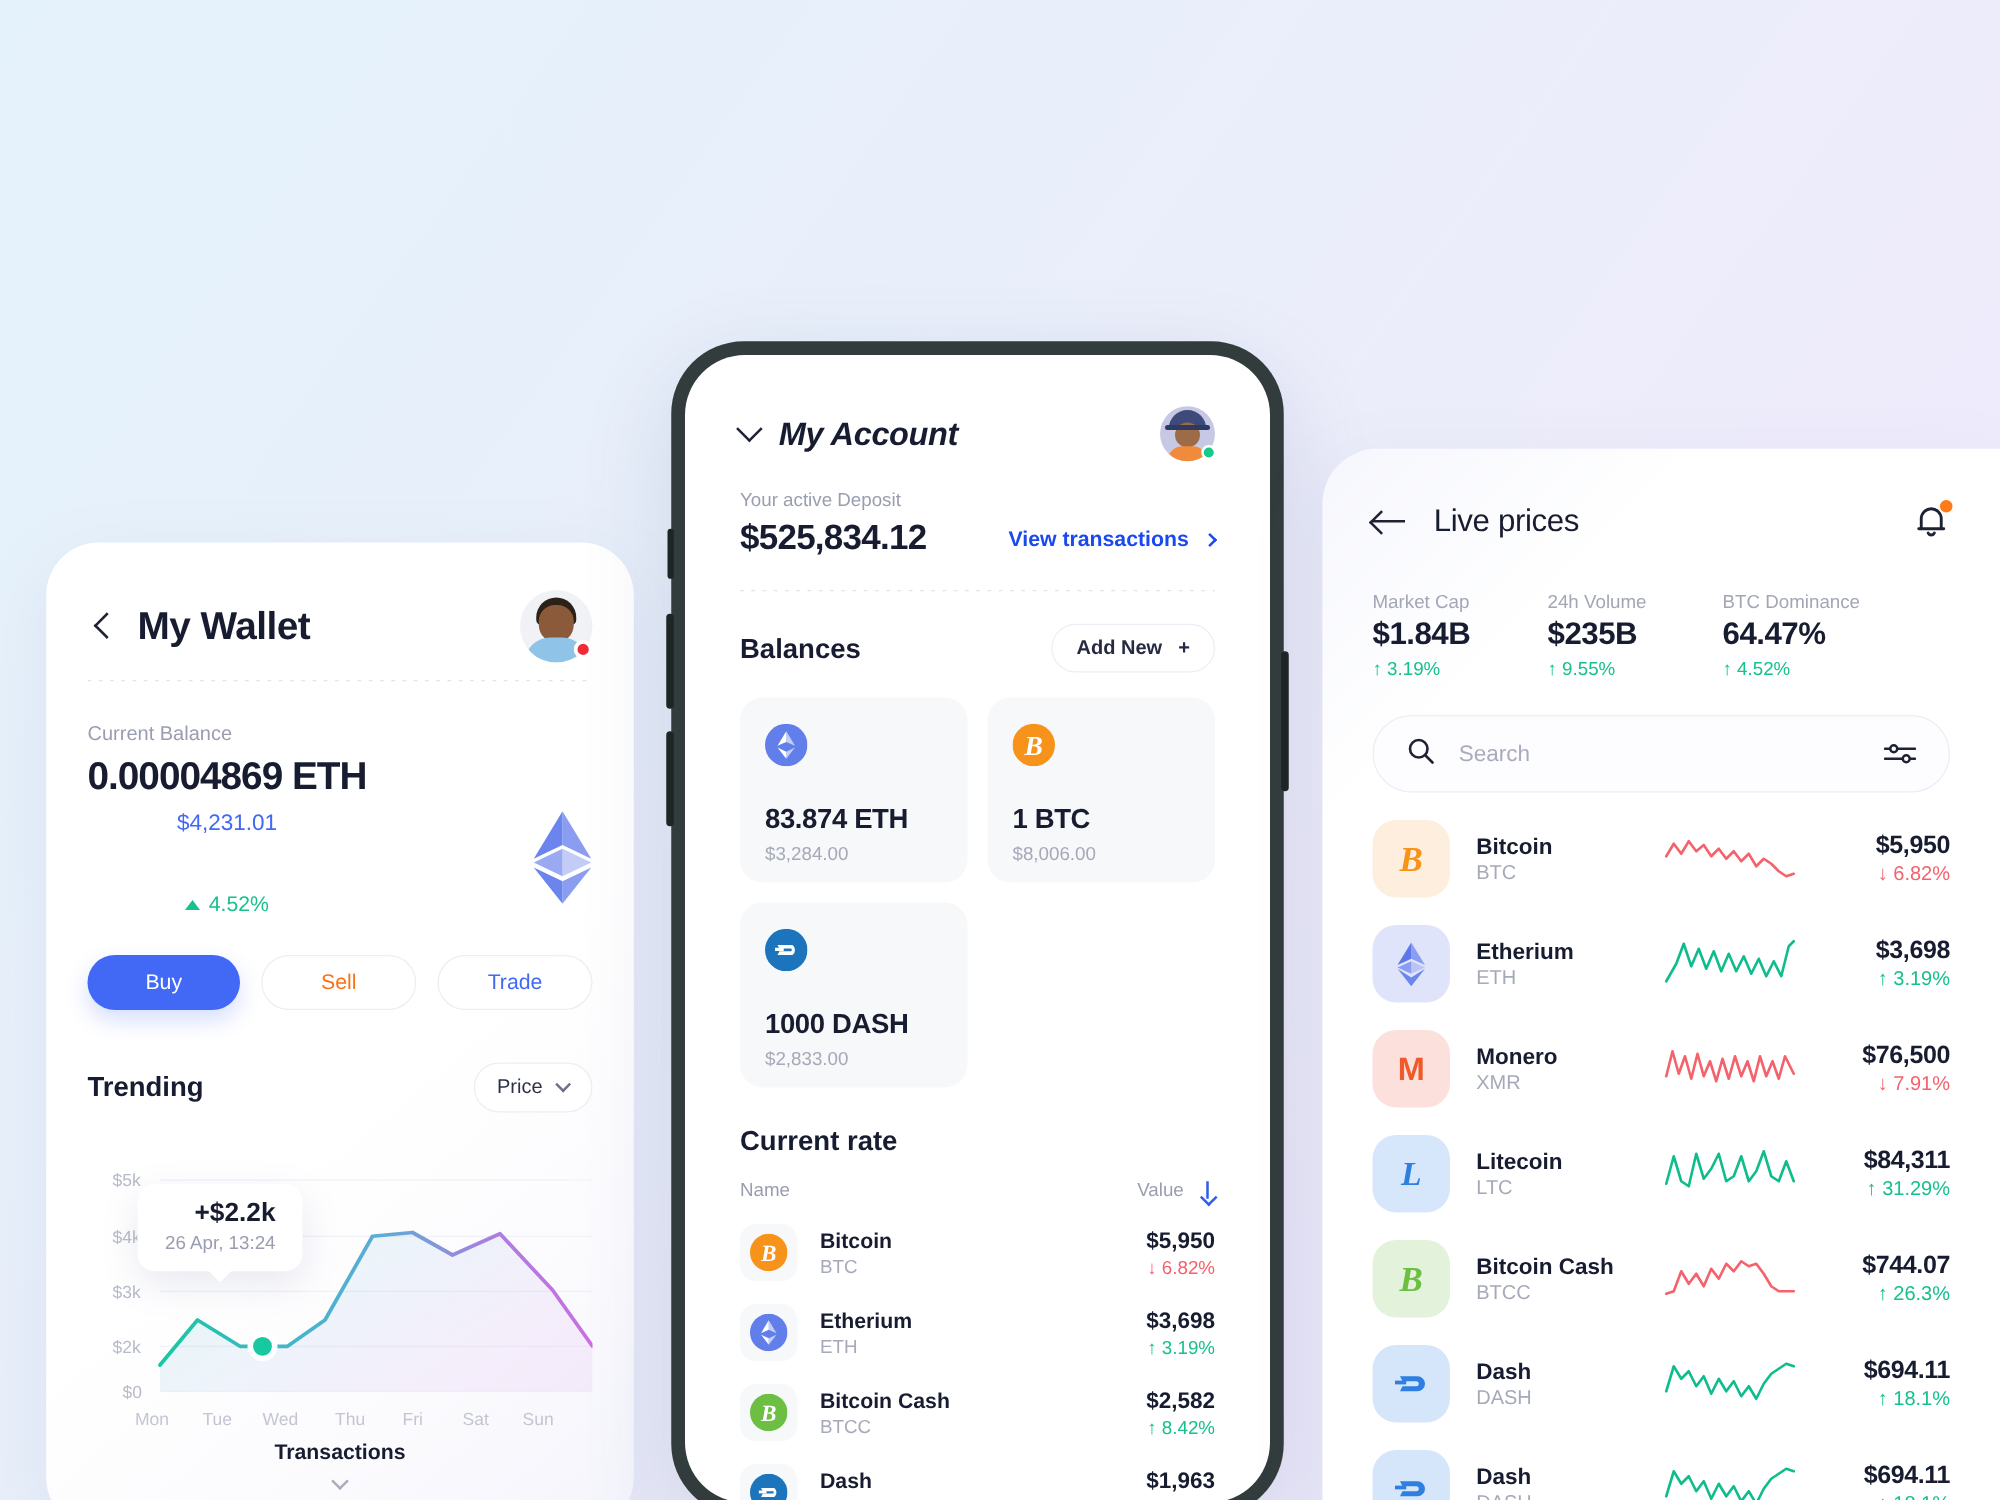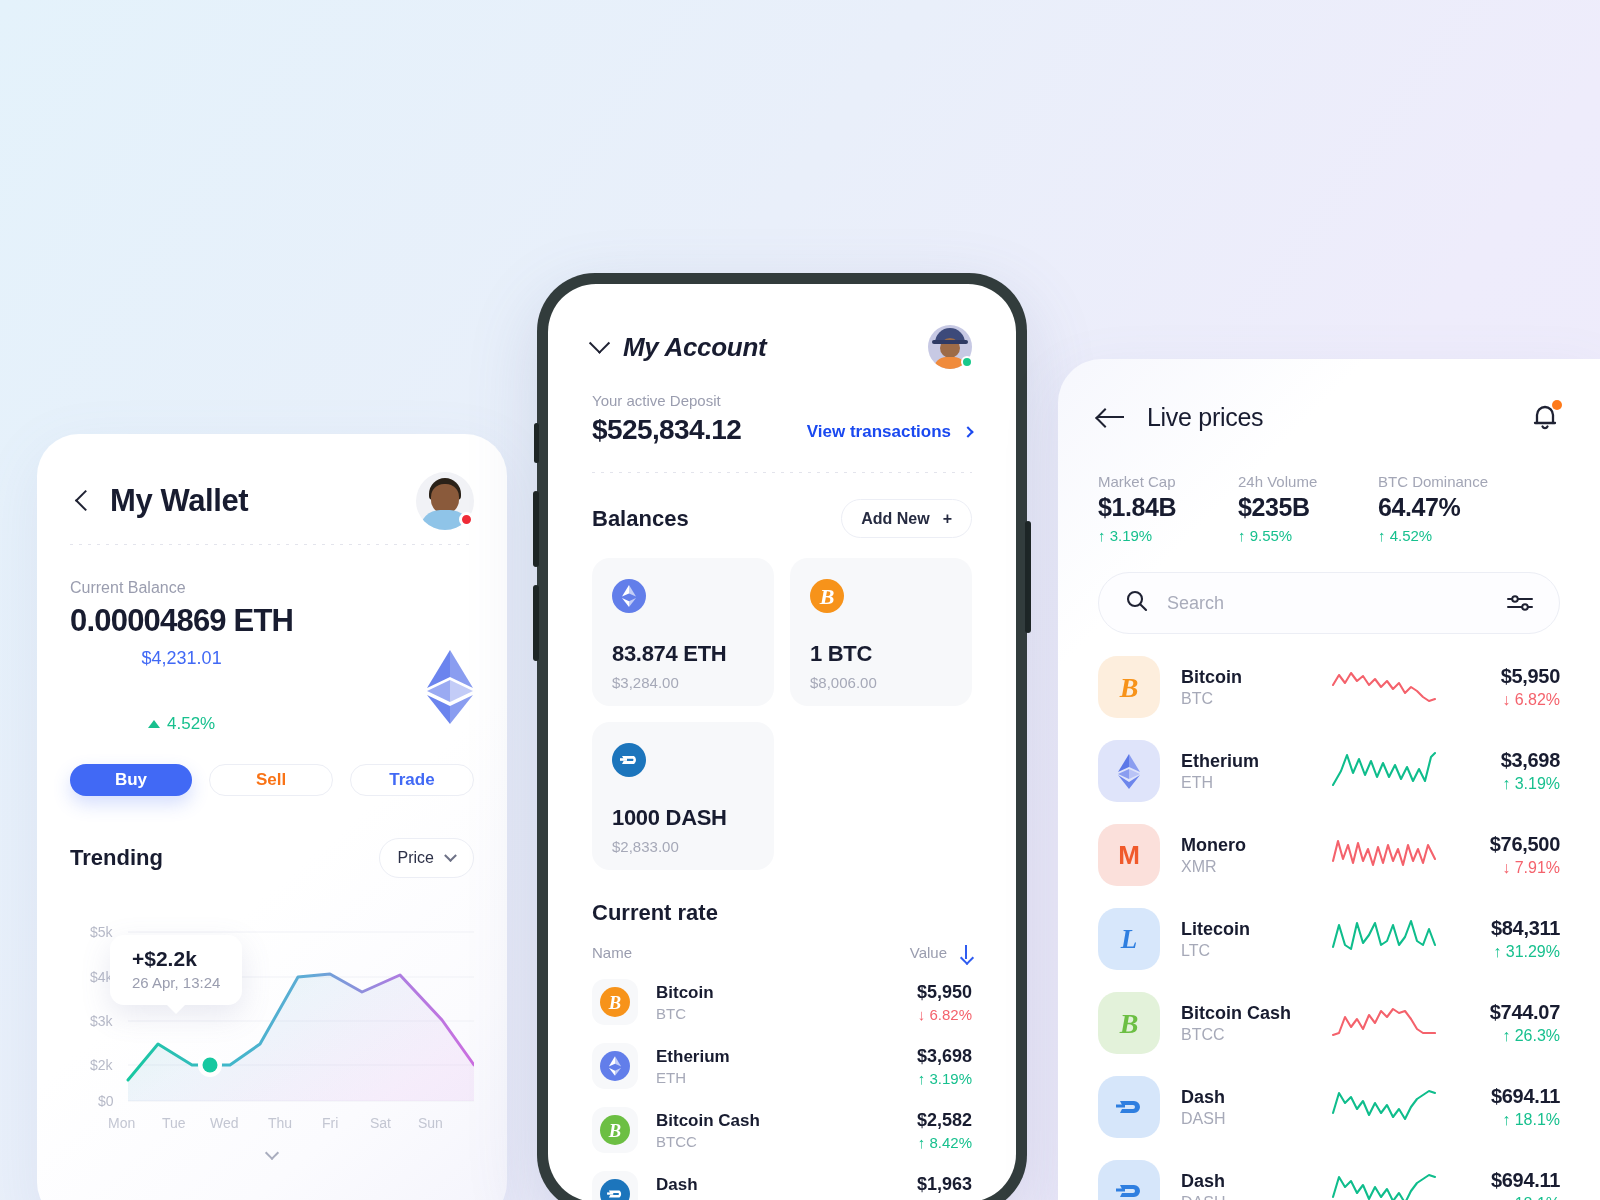--- a/index.html
+++ b/index.html
@@ -66,23 +66,23 @@
   .bal-usd { font-size: 18px; color: #4169f5; font-weight: 500; }
   .bal-chg { font-size: 17px; color: #17c08e; font-weight: 500; display: flex; align-items: center; gap: 7px;}
   .tri-up {
     width: 0; height: 0;
     border-left: 6px solid transparent; border-right: 6px solid transparent;
     border-bottom: 8px solid #17c08e;
   }
   .eth-big { margin-left: auto; margin-bottom: 6px; }
   .btn-row { display: flex; gap: 17px; margin-top: 30px; }
   .btn {
-    flex: 1; height: 32px; border-radius: 22px;
+    flex: 1; height: 44px; border-radius: 22px;
     display: flex; align-items: center; justify-content: center;
-    font-size: 17px; font-weight: 700; cursor: pointer;
+    font-size: 17px; font-weight: 400; cursor: pointer;
   }
   .btn-buy { background: #4169f5; color: #fff; box-shadow: 0 8px 18px rgba(65,105,245,.22); }
   .btn-sell { background: #fff; color: #f97316; border: 1.5px solid #eceef5; }
   .btn-trade { background: #fff; color: #4169f5; border: 1.5px solid #eceef5; }
 
   .trend-head { display: flex; align-items: center; margin-top: 42px; }
   .trend-title { font-size: 22px; font-weight: 700; color: #181c30; }
   .price-pill {
     margin-left: auto; display: flex; align-items: center; gap: 12px;
     border: 1.5px solid #eceef5; background: #fff;
@@ -91,21 +91,21 @@
   }
   .chev-dn {
     width: 9px; height: 9px;
     border-right: 2px solid #6d7186; border-bottom: 2px solid #6d7186;
     transform: rotate(45deg) translate(-2px,-2px);
   }
   .chart-wrap { position: relative; margin-top: 24px; height: 230px; }
   .tooltip {
     position: absolute; left: 40px; top: 33px; z-index: 5;
     background: #fff; border-radius: 14px; padding: 12px 22px 14px 22px;
-    box-shadow: 0 10px 30px rgba(110,120,170,.16); text-align: left;
+    box-shadow: 0 10px 30px rgba(110,120,170,.16); text-align: right;
   }
   .tooltip::after {
     content: ""; position: absolute; left: 50%; bottom: -9px; margin-left: -10px;
     width: 0; height: 0;
     border-left: 10px solid transparent; border-right: 10px solid transparent;
     border-top: 10px solid #fff;
   }
   .tt-val { font-size: 21px; font-weight: 700; color: #181c30; }
   .tt-date { font-size: 15px; color: #9a9daf; margin-top: 3px; }
   .transactions-foot { text-align: center; margin-top: 8px; }
@@ -377,20 +377,21 @@
       <text x="300" y="226" font-family="Liberation Sans, sans-serif" font-size="14" fill="#c3c6d2">Sat</text>
       <text x="348" y="226" font-family="Liberation Sans, sans-serif" font-size="14" fill="#c3c6d2">Sun</text>
     </svg>
     <div class="tooltip">
       <div class="tt-val">+$2.2k</div>
       <div class="tt-date">26 Apr, 13:24</div>
     </div>
   </div>
 
   <div class="transactions-foot">
+    <div class="tx-label">Transactions</div>
     <div class="tx-chev"></div>
   </div>
 </div>
 
 <div class="phone">
   <div class="sidebtn sb-l1"></div>
   <div class="sidebtn sb-l2"></div>
   <div class="sidebtn sb-l3"></div>
   <div class="sidebtn sb-r1"></div>
 

